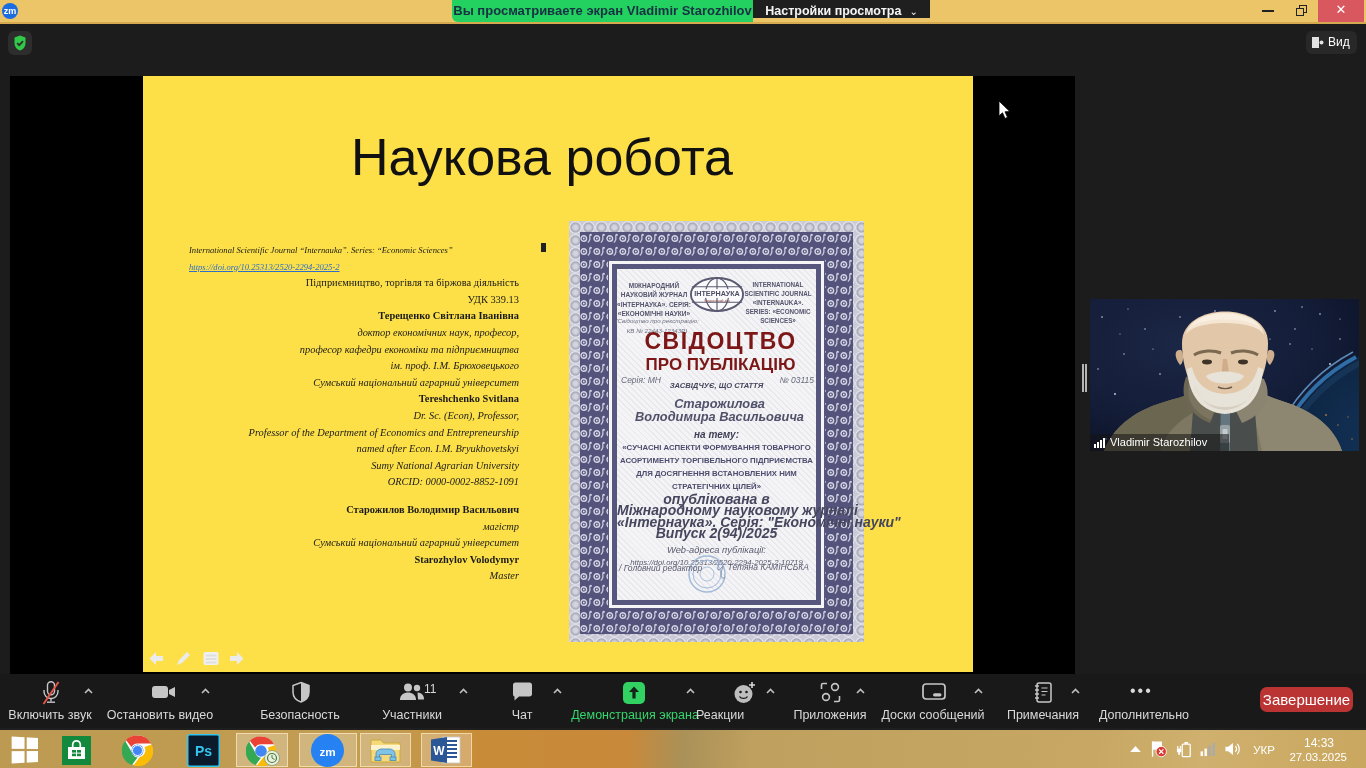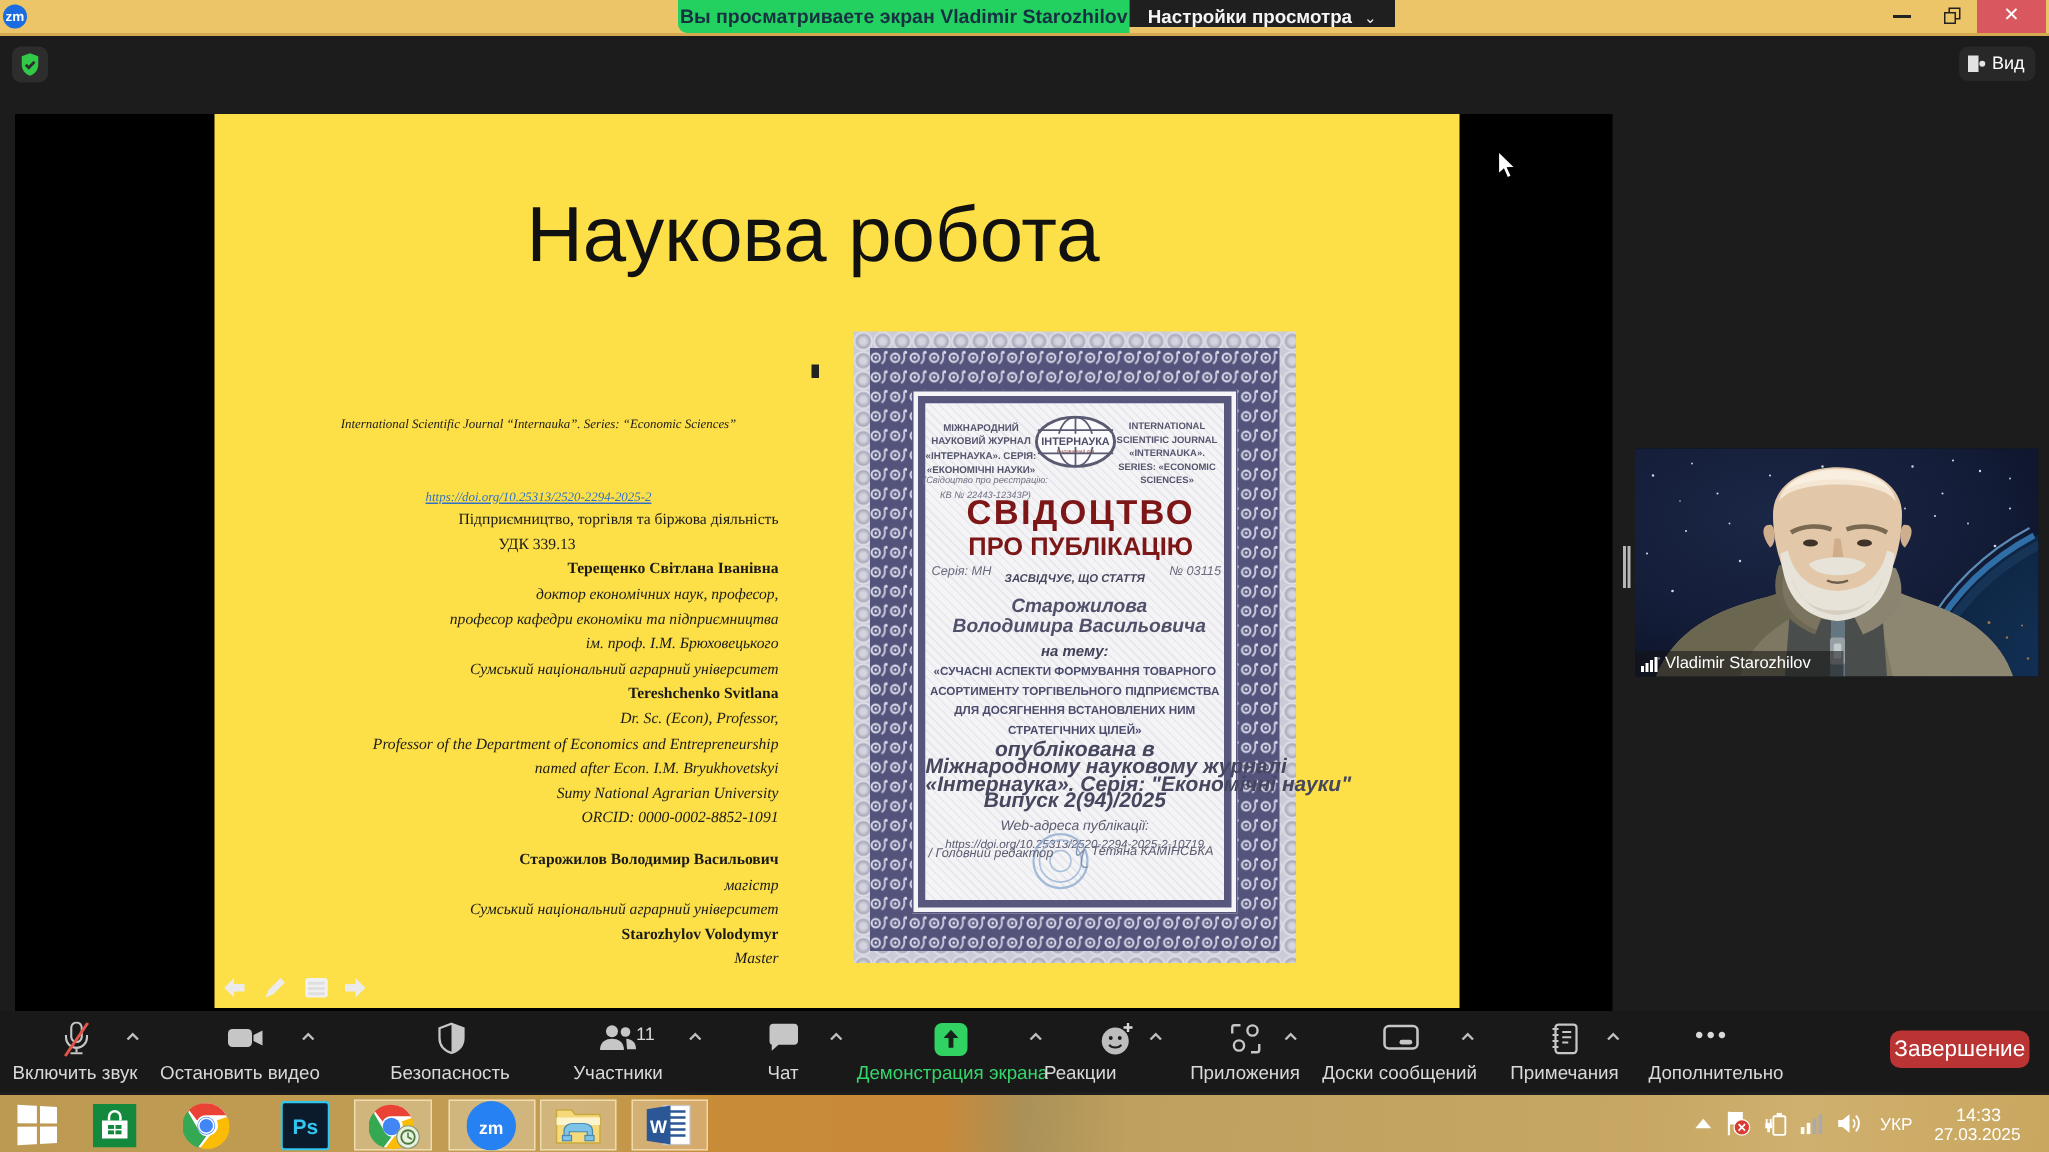--- a/index.html
+++ b/index.html
@@ -26,22 +26,22 @@
 
   
   #share { left:10px; top:76px; width:1065px; height:598px; background:#000; }
   #slide { position:absolute; left:133px; top:0; width:830px; height:596px; background:#fde047; }
 
   #slidetitle { position:absolute; left:0; top:51px; width:798px; text-align:center; font-size:52px; letter-spacing:2.8px; color:#111; letter-spacing:0px; font-family:"Liberation Sans", sans-serif; }
 
   
   #docblock { position:absolute; left:0px; top:166px; width:376px; font-family:"Liberation Serif", serif; font-size:10.4px; color:#1a1a1a; text-align:right; line-height:16.6px; }
   #docblock div { white-space:nowrap; }
-  #docblock .c { text-align:center; width:340px; margin-left:46px;margin-top:32px; }
-  #docblock .l { text-align:center; padding-left:54px; }
+  #docblock .c { text-align:left; width:340px; margin-left:46px; }
+  #docblock .l { text-align:right; padding-left:54px; }
   #docblock .s { font-size:8.6px; }
   #docblock i { font-style:italic; }
   #docblock b { font-weight:bold; }
   #docblock .link { color:#2e6fc9; text-decoration:underline; }
 
   
   .navic { position:absolute; color:#d8d8d8; font-size:14px; }
 
   
   #cert { position:absolute; left:426px; top:145px; width:295px; height:421px;

